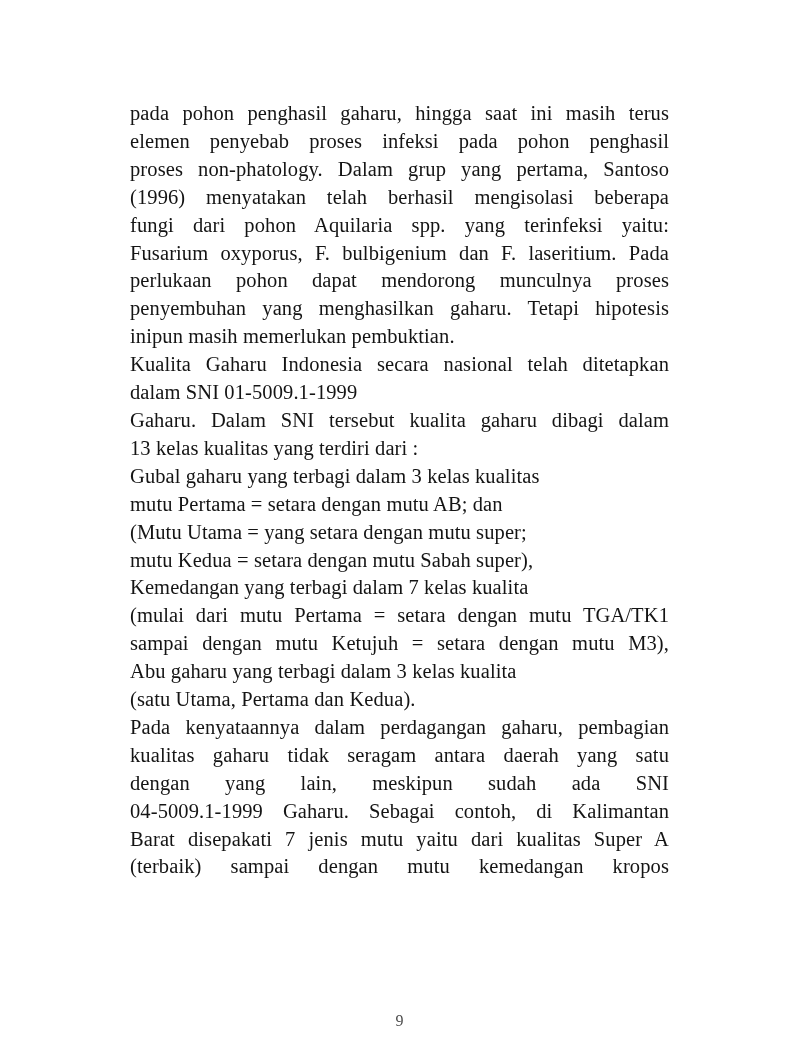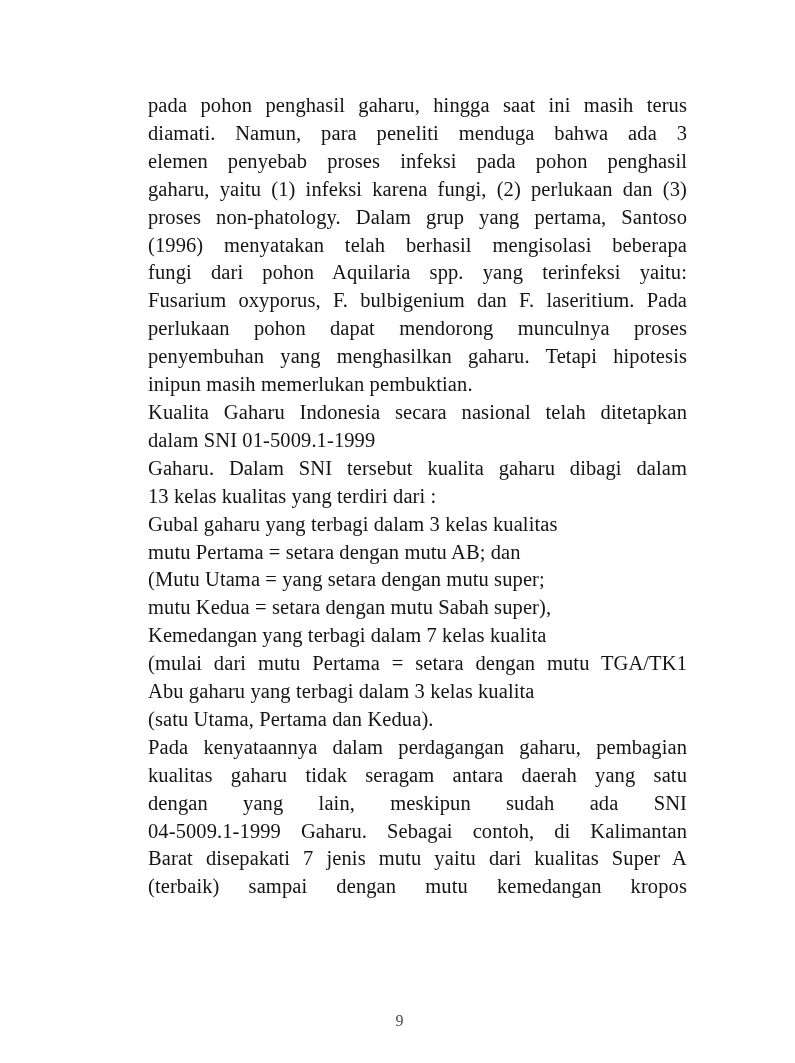--- a/index.html
+++ b/index.html
@@ -11,27 +11,26 @@
     position: relative;
     width: 795px;
     height: 1063px;
     background: #ffffff;
     overflow: hidden;
     font-family: "Liberation Serif", "DejaVu Serif", serif;
   }
   .text-block {
     position: absolute;
     left: 130px;
-    top: 92px;
+    top: 100px;
     width: 539px;
     font-size: 20.5px;
     line-height: 27.9px;
     color: #141414;
     letter-spacing: 0.1px;
-    margin-left: 18px;
   }
   .line {
     text-align: justify;
     text-align-last: left;
     white-space: nowrap; 
   }
   .line { white-space: normal; }
   .line.j {
     text-align-last: justify;
   }
@@ -45,40 +44,39 @@
     color: #4d4d4d;
   }
 </style>
 </head>
 <body>
 
 <div class="page" style="background: rgb(255, 255, 255);">
   <div class="text-block" style="color: rgb(20, 20, 20);">
 
   <div class="line j">pada pohon penghasil gaharu, hingga saat ini masih terus</div>
-      <div class="line j">diamati. Namun, para peneliti menduga bahwa ada 3</div>
       <div class="line j">elemen penyebab proses infeksi pada pohon penghasil</div>
-      <div class="line j">gaharu, yaitu (1) infeksi karena fungi, (2) perlukaan dan (3)</div>
       <div class="line j">proses non-phatology. Dalam grup yang pertama, Santoso</div>
       <div class="line j">(1996) menyatakan telah berhasil mengisolasi beberapa</div>
       <div class="line j">fungi dari pohon Aquilaria spp. yang terinfeksi yaitu:</div>
       <div class="line j">Fusarium oxyporus, F. bulbigenium dan F. laseritium. Pada</div>
       <div class="line j">perlukaan pohon dapat mendorong munculnya proses</div>
       <div class="line j">penyembuhan yang menghasilkan gaharu. Tetapi hipotesis</div>
       <div class="line">inipun masih memerlukan pembuktian.</div>
       <div class="line j">Kualita Gaharu Indonesia secara nasional telah ditetapkan</div>
       <div class="line">dalam SNI 01-5009.1-1999</div>
       <div class="line j">Gaharu. Dalam SNI tersebut kualita gaharu dibagi dalam</div>
       <div class="line">13 kelas kualitas yang terdiri dari :</div>
       <div class="line">Gubal gaharu yang terbagi dalam 3 kelas kualitas</div>
       <div class="line">mutu Pertama = setara dengan mutu AB; dan</div>
       <div class="line">(Mutu Utama = yang setara dengan mutu super;</div>
       <div class="line">mutu Kedua = setara dengan mutu Sabah super),</div>
       <div class="line">Kemedangan yang terbagi dalam 7 kelas kualita</div>
       <div class="line j">(mulai dari mutu Pertama = setara dengan mutu TGA/TK1</div>
+      <div class="line j">sampai dengan mutu Ketujuh = setara dengan mutu M3),</div>
       <div class="line">Abu gaharu yang terbagi dalam 3 kelas kualita</div>
       <div class="line">(satu Utama, Pertama dan Kedua).</div>
       <div class="line j">Pada kenyataannya dalam perdagangan gaharu, pembagian</div>
       <div class="line j">kualitas gaharu tidak seragam antara daerah yang satu</div>
       <div class="line j">dengan yang lain, meskipun sudah ada SNI</div>
       <div class="line j">04-5009.1-1999 Gaharu. Sebagai contoh, di Kalimantan</div>
       <div class="line j">Barat disepakati 7 jenis mutu yaitu dari kualitas Super A</div>
       <div class="line j">(terbaik) sampai dengan mutu kemedangan kropos</div>
     </div>
   <div class="page-number">9</div>

